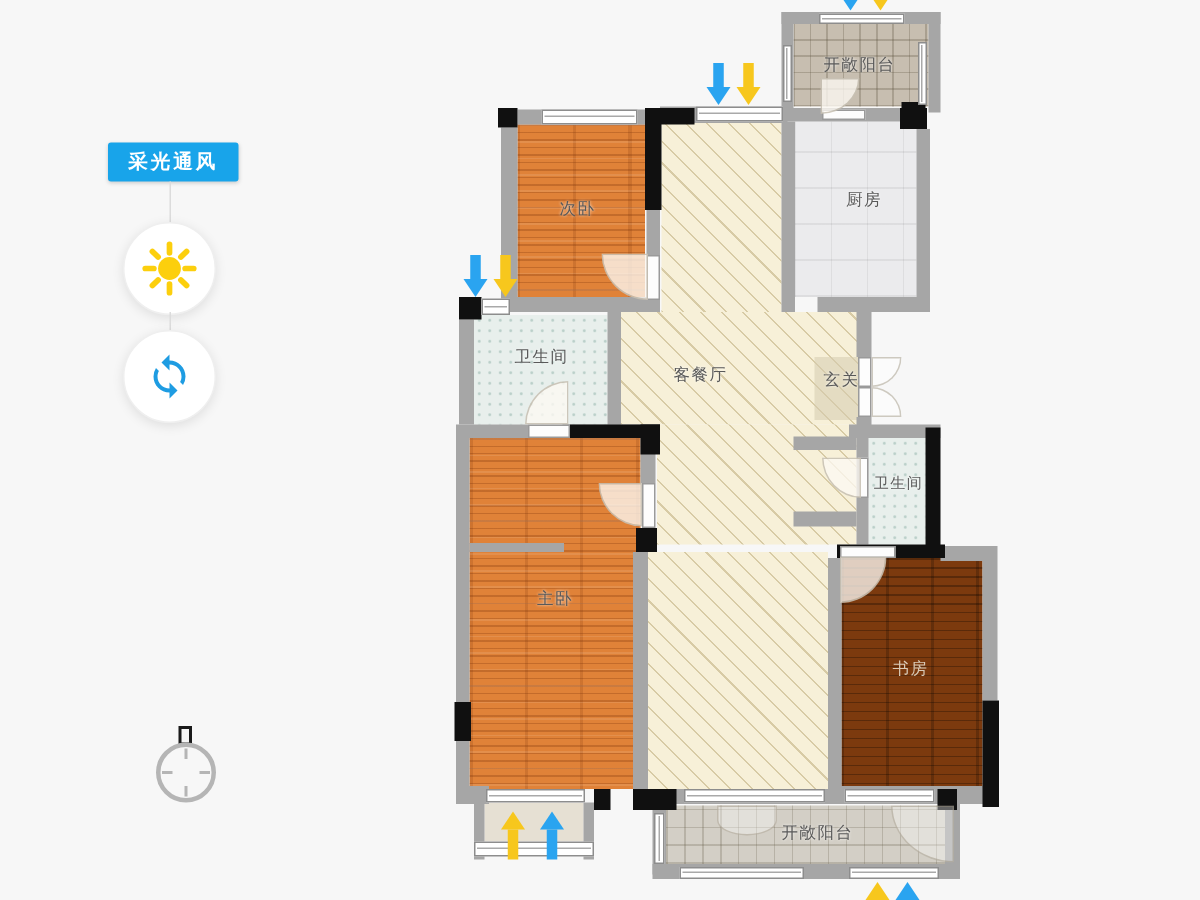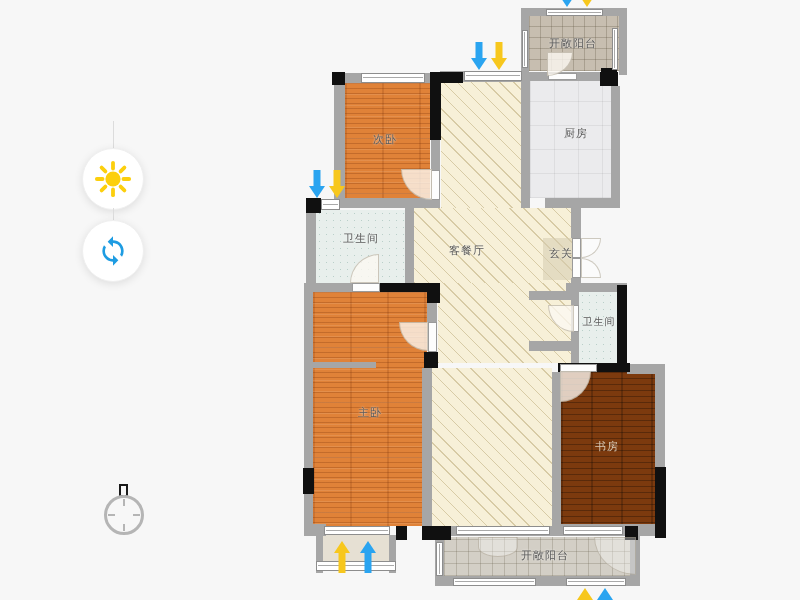--- a/index.html
+++ b/index.html
@@ -64,20 +64,21 @@
   .arrow.up .stem{bottom:0;height:calc(100% - 12px);}
   .arrow.up .head{top:0;border-bottom:12px solid currentColor;}
   .arrow.blue{color:#2aa4f0;}.arrow.blue .stem{background:#2aa4f0;}
   .arrow.yellow{color:#f7c71d;}.arrow.yellow .stem{background:#f7c71d;}
 </style>
 </head>
 <body>
 
 <div id="stage">
 
+  <div class="panel-label">采光通风</div>
   <div class="conn" style="left:113px;top:121px;height:28px"></div>
   <div class="tool-circle" style="left:82px;top:148px">
     <span style="display:flex">
       <svg width="38" height="38" viewBox="0 0 40 40">
         <g stroke="#fccf0d" stroke-width="4" stroke-linecap="round">
           <line x1="20" y1="3" x2="20" y2="9"></line>
             <line x1="20" y1="31" x2="20" y2="37"></line>
           <line x1="3" y1="20" x2="9" y2="20"></line>
             <line x1="31" y1="20" x2="37" y2="20"></line>
           <line x1="8" y1="8" x2="12" y2="12"></line>
@@ -212,21 +213,21 @@
     <div class="arc" style="left:478px;top:537px;width:40px;height:20px;border-radius:0 0 50% 50%;background:rgba(255,255,255,.35)"></div>
     <div class="arc" style="left:594px;top:537px;width:42px;height:38px;border-radius:0 0 0 100%;background:rgba(255,255,255,.35)"></div>
 
     <div class="room-label" style="left:385px;top:139px">次卧</div>
     <div class="room-label" style="left:576px;top:133px">厨房</div>
     <div class="room-label" style="left:573px;top:43px">开敞阳台</div>
     <div class="room-label" style="left:361px;top:238px">卫生间</div>
     <div class="room-label" style="left:467px;top:250px">客餐厅</div>
     <div class="room-label" style="left:561px;top:253px">玄关</div>
     <div class="room-label" style="left:599px;top:322px;font-size:10px">卫生间</div>
-    <div class="room-label" style="left:370px;top:412px">主卧</div>
+    <div class="room-label" style="left:370px;top:399px">主卧</div>
     <div class="room-label" style="left:607px;top:446px;color:#d9cbb8;text-shadow:none">书房</div>
     <div class="room-label" style="left:545px;top:555px">开敞阳台</div>
 
     <div class="arrow down blue" style="left:471px;top:42px;width:16px;height:28px">
         <i class="stem"></i>
         <i class="head"></i>
       </div>
     <div class="arrow down yellow" style="left:491px;top:42px;width:16px;height:28px">
         <i class="stem"></i>
         <i class="head"></i>

